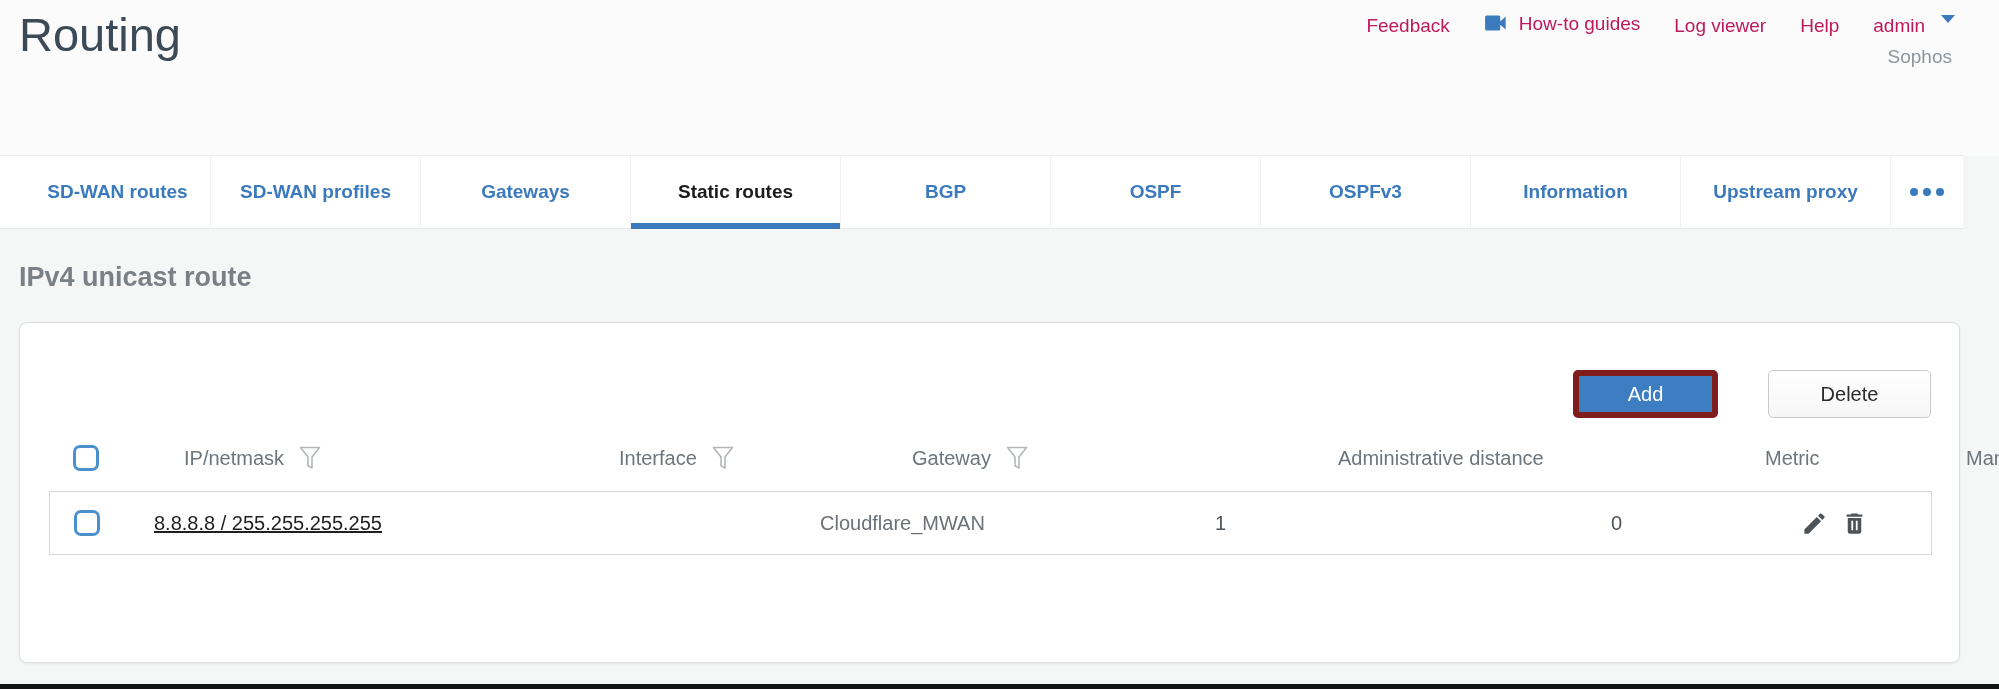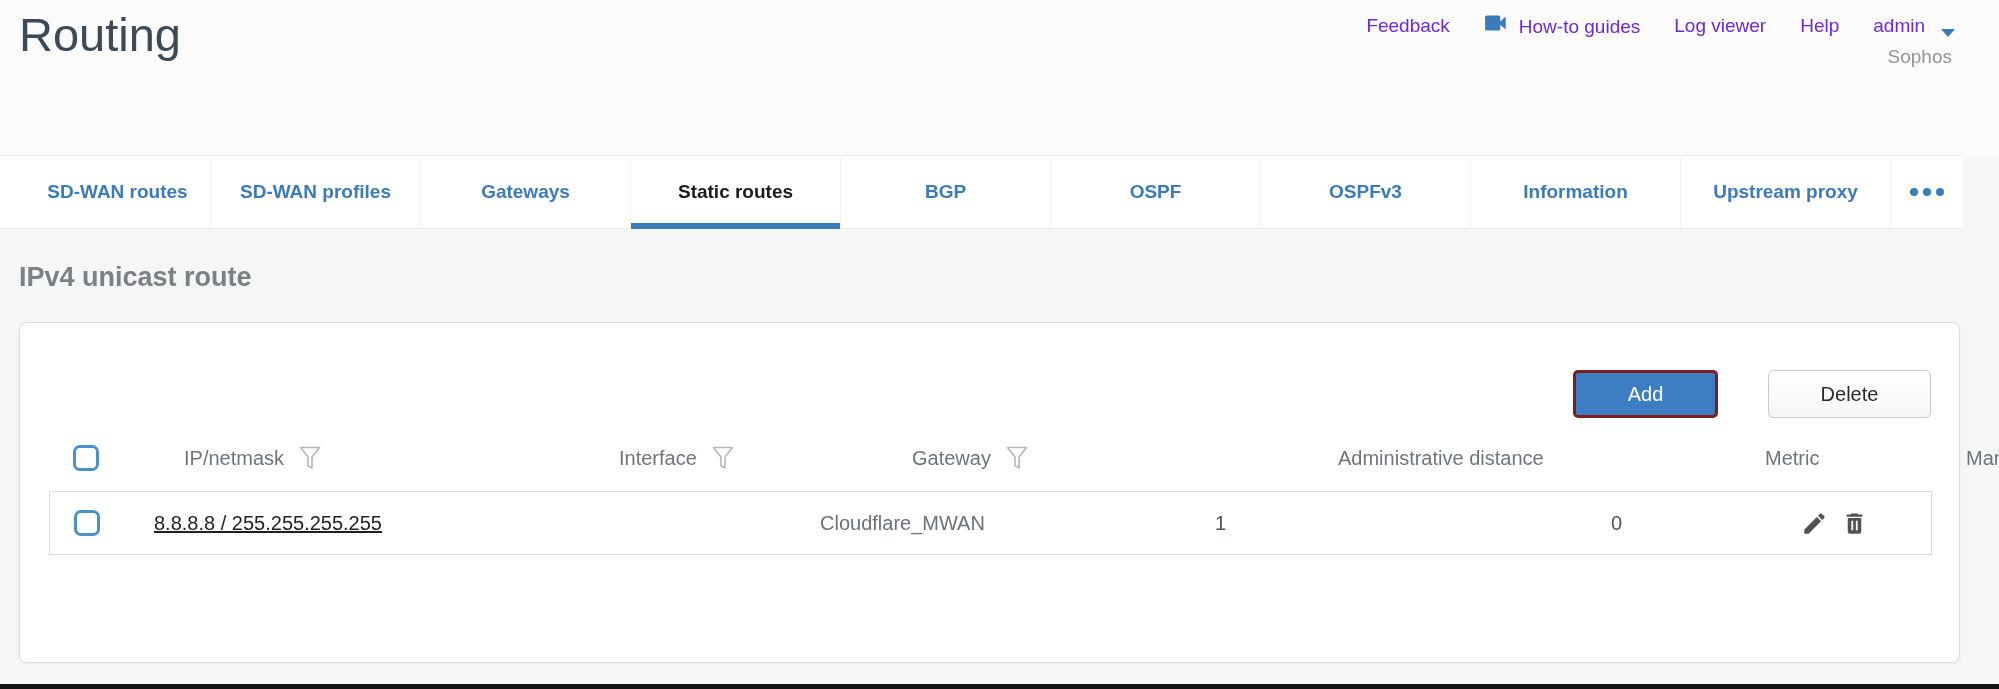--- a/index.html
+++ b/index.html
@@ -18,21 +18,21 @@
   }
   .page-title {
     position:absolute; top:6px; left:19px;
     font-size:47px; line-height:1.25; color:#3c4a57; font-weight:400;
   }
   .top-nav {
     position:absolute; top:13px; right:44px;
     display:flex; align-items:center; gap:34px;
     font-size:19px; color:#3a7abd;
   }
-  .top-nav a { color:#6d28d9; text-decoration:none; cursor:pointer; display:flex; align-items:flex-end; gap:9px; }
+  .top-nav a { color:#be185d; text-decoration:none; cursor:pointer; display:flex; align-items:flex-start; gap:9px; }
   .caret-down {
     display:inline-block; width:0; height:0; margin-left:7px;
     border-left:7px solid transparent; border-right:7px solid transparent;
     border-top:8px solid #3a7abd;
   }
   .brand-label {
     position:absolute; top:46px; right:47px;
     font-size:19px; color:#8f9599;
   }
 
@@ -75,21 +75,21 @@
   .btn-row {
     position:absolute; top:47px; right:28px;
     display:flex; gap:10px;
   }
   .btn {
     height:48px; border-radius:5px; font-size:20px;
     font-family:"Liberation Sans", sans-serif;
     display:flex; align-items:center; justify-content:center; cursor:pointer;
   }
   .btn-add {
-    width:145px; background:#3d7ec2; border:3px solid #7f1d1d; color:#ffffff;
+    width:145px; background:#3d7ec2; border:6px solid #7f1d1d; color:#ffffff;
   }
   .btn-delete {
     width:163px; background:linear-gradient(#ffffff,#f6f6f6);
     border:1px solid #c9cacb; color:#2b2b2b;margin-left:40px;
   }
 
   .route-grid {
     display:grid;
     grid-template-columns:104px 404px 262px 395px 396px 170px 1fr;
     align-items:center;

